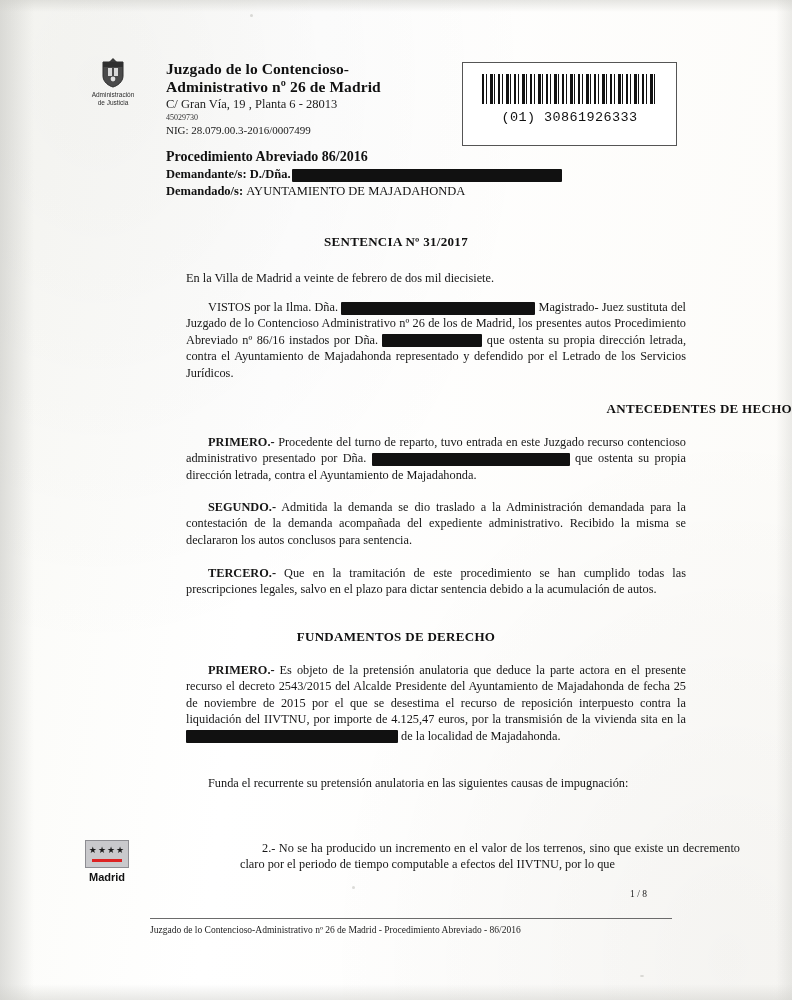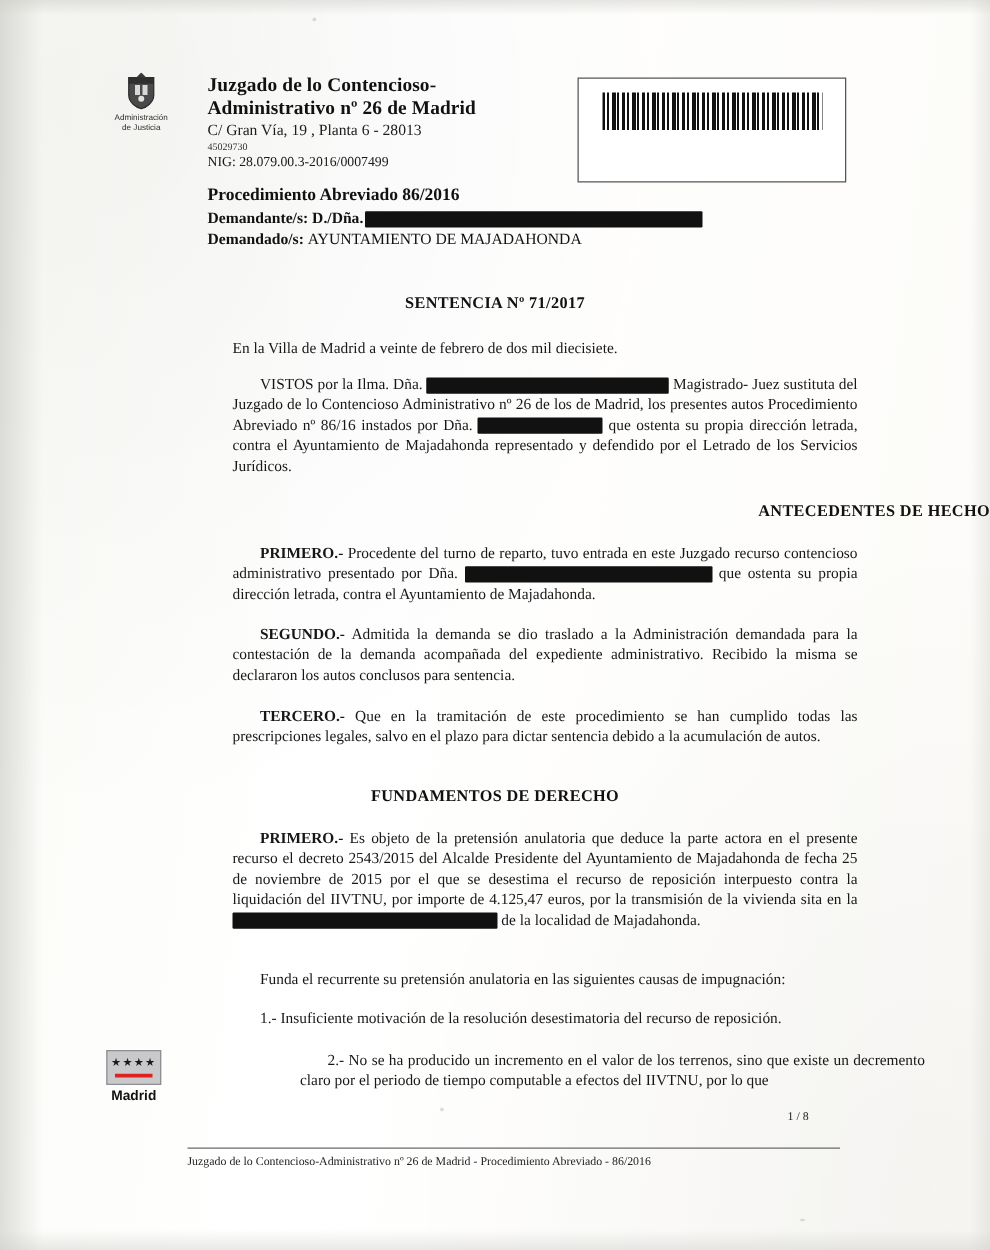--- a/index.html
+++ b/index.html
@@ -311,35 +311,36 @@
     <div class="court-block">
       <div class="court-title">Juzgado de lo Contencioso-</div>
       <div class="court-title">Administrativo nº 26 de Madrid</div>
       <div class="court-addr">C/ Gran Vía, 19 , Planta 6 - 28013</div>
       <div class="court-code">45029730</div>
       <div class="court-nig">NIG: 28.079.00.3-2016/0007499</div>
     </div>
 
     <div class="barcode-box">
       <div class="barcode-bars"></div>
+      <div class="barcode-num">(01) 30861926333</div>
     </div>
 
     <div class="proc-block">
       <div class="proc-title">Procedimiento Abreviado 86/2016</div>
       <div class="party-line">
         <span>Demandante/s:</span>
         <span>D./Dña.</span><span class="redact" style="width:270px; height:13px; margin-left:1px;"></span>
       </div>
       <div class="party-line">
         <span>Demandado/s:</span>
         <span class="party-value-normal">AYUNTAMIENTO DE MAJADAHONDA</span>
       </div>
     </div>
 
-    <div class="doc-heading" style="top:234px;">SENTENCIA Nº 71/2017</div>
+    <div class="doc-heading" style="top:234px;">SENTENCIA Nº 31/2017</div>
 
     <div class="para" style="left:186px; top:270px; width:496px;">En la Villa de Madrid a veinte de febrero de dos mil diecisiete.</div>
 
     <div class="para indent" style="left:186px; top:299px; width:500px;">
       VISTOS por la Ilma. Dña. <span class="redact" style="width:194px; height:13px;"></span> Magistrado- Juez sustituta del Juzgado de lo Contencioso Administrativo nº 26 de los de Madrid, los presentes autos Procedimiento Abreviado nº 86/16 instados por Dña. <span class="redact" style="width:100px; height:13px;"></span> que ostenta su propia dirección letrada, contra el Ayuntamiento de Majadahonda representado y defendido por el Letrado de los Servicios Jurídicos.
     </div>
 
     <div class="doc-heading" style="top:401px;text-align:right;">ANTECEDENTES DE HECHO</div>
 
     <div class="para indent" style="left:186px; top:434px; width:500px;">
@@ -355,21 +356,20 @@
     </div>
 
     <div class="doc-heading" style="top:629px;">FUNDAMENTOS DE DERECHO</div>
 
     <div class="para indent" style="left:186px; top:662px; width:500px;">
       <span class="lead">PRIMERO.-</span> Es objeto de la pretensión anulatoria que deduce la parte actora en el presente recurso el decreto 2543/2015 del Alcalde Presidente del Ayuntamiento de Majadahonda de fecha 25 de noviembre de 2015 por el que se desestima el recurso de reposición interpuesto contra la liquidación del IIVTNU, por importe de 4.125,47 euros, por la transmisión de la vivienda sita en la <span class="redact" style="width:212px; height:13px;"></span> de la localidad de Majadahonda.
     </div>
 
     <div class="para indent" style="left:186px; top:775px; width:500px;">Funda el recurrente su pretensión anulatoria en las siguientes causas de impugnación:</div>
 
-    <div class="para indent" style="left:186px; top:806px; width:500px;">1.- Insuficiente motivación de la resolución desestimatoria del recurso de reposición.</div>
 
     <div class="para indent" style="left:200px; top:840px; width:500px;margin-left:40px;">2.- No se ha producido un incremento en el valor de los terrenos, sino que existe un decremento claro por el periodo de tiempo computable a efectos del IIVTNU, por lo que</div>
 
     <div class="madrid-logo">
       <div class="madrid-mark">
         <div class="madrid-stars">★★★★</div>
         <div class="madrid-bar"></div>
       </div>
       <div class="madrid-word">Madrid</div>
     </div>

